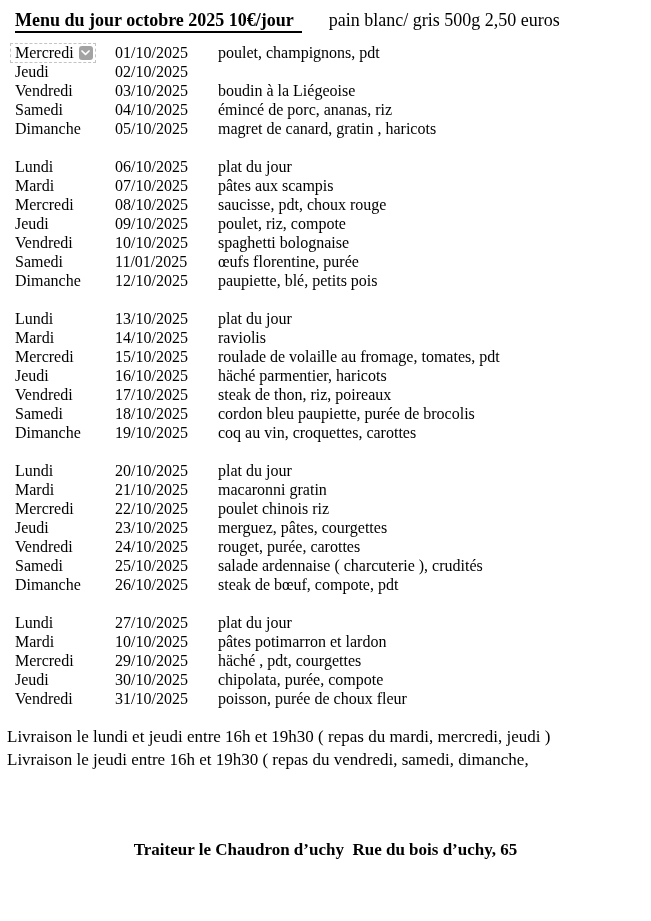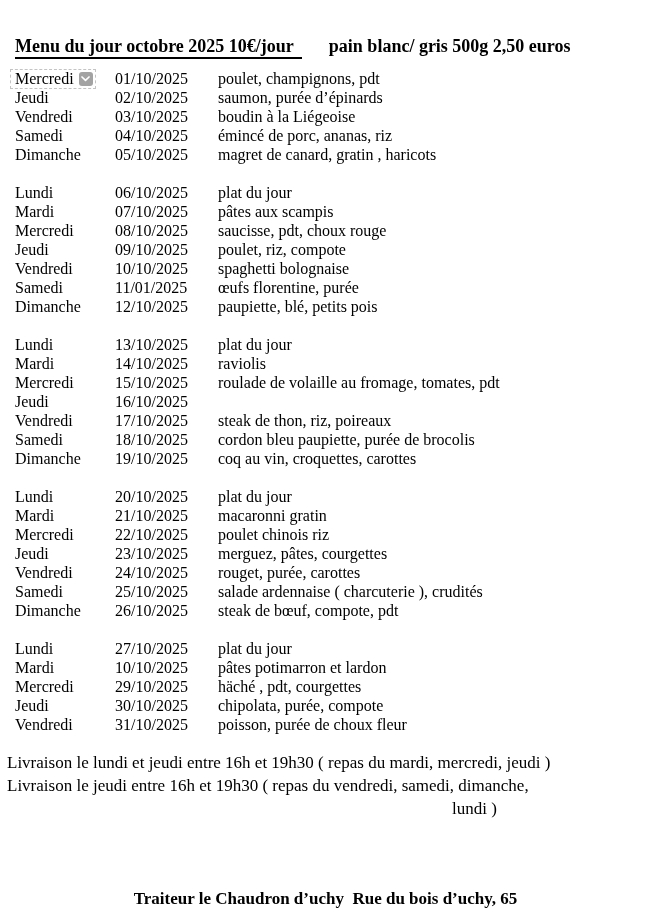--- a/index.html
+++ b/index.html
@@ -13,21 +13,21 @@
   .page { position: relative; width: 651px; height: 921px; background: #ffffff; }
 
   
   .header { padding: 10px 0 0 15px; display: flex; align-items: baseline; }
   .title {
     font-weight: bold; font-size: 18px;
     border-bottom: 2px solid #000;
     padding-right: 8px;
     white-space: nowrap;
   }
-  .subtitle { font-weight: bold; font-size: 18px; margin-left: 27px; white-space: nowrap; margin-top: 26px; }
+  .subtitle { font-weight: normal; font-size: 18px; margin-left: 27px; white-space: nowrap; }
 
   
   #menu-weeks { margin-top: 10px; padding-left: 15px; font-size: 16px; }
   .week { margin-bottom: 19px; }
   .week:last-child { margin-bottom: 0; }
   .row { display: flex; height: 19px; line-height: 19px; align-items: center; }
   .col-day  { width: 100px; flex: 0 0 100px; }
   .col-date { width: 103px; flex: 0 0 103px; }
   .col-dish { flex: 1; white-space: nowrap; }
 
@@ -82,21 +82,20 @@
                   <polyline points="1,1 4.5,4.3 8,1" fill="none" stroke="#ffffff" stroke-width="1.7" stroke-linecap="round" stroke-linejoin="round"></polyline>
                 </svg>
               </span>
             </span></span>
           <span class="col-date">01/10/2025</span>
           <span class="col-dish">poulet, champignons, pdt</span>
         </div>
         <div class="row">
           <span class="col-day"><span class="day-label">Jeudi</span></span>
           <span class="col-date">02/10/2025</span>
-          <span class="col-dish">saumon, purée d’épinards</span>
         </div>
         <div class="row">
           <span class="col-day"><span class="day-label">Vendredi</span></span>
           <span class="col-date">03/10/2025</span>
           <span class="col-dish">boudin à la Liégeoise</span>
         </div>
         <div class="row">
           <span class="col-day"><span class="day-label">Samedi</span></span>
           <span class="col-date">04/10/2025</span>
           <span class="col-dish">émincé de porc, ananas, riz</span>
@@ -156,20 +155,21 @@
           <span class="col-dish">raviolis</span>
         </div>
         <div class="row">
           <span class="col-day"><span class="day-label">Mercredi</span></span>
           <span class="col-date">15/10/2025</span>
           <span class="col-dish">roulade de volaille au fromage, tomates, pdt</span>
         </div>
         <div class="row">
           <span class="col-day"><span class="day-label">Jeudi</span></span>
           <span class="col-date">16/10/2025</span>
+          <span class="col-dish">häché parmentier, haricots</span>
         </div>
         <div class="row">
           <span class="col-day"><span class="day-label">Vendredi</span></span>
           <span class="col-date">17/10/2025</span>
           <span class="col-dish">steak de thon, riz, poireaux</span>
         </div>
         <div class="row">
           <span class="col-day"><span class="day-label">Samedi</span></span>
           <span class="col-date">18/10/2025</span>
           <span class="col-dish">cordon bleu paupiette, purée de brocolis</span>
@@ -242,21 +242,20 @@
           <span class="col-day"><span class="day-label">Vendredi</span></span>
           <span class="col-date">31/10/2025</span>
           <span class="col-dish">poisson, purée de choux fleur</span>
         </div>
       </div>
     </div>
 
   <div class="delivery">
     <div>Livraison le lundi et jeudi entre 16h et 19h30 ( repas du mardi, mercredi, jeudi )</div>
     <div>Livraison le jeudi entre 16h et 19h30 ( repas du vendredi, samedi, dimanche,</div>
-    <div class="delivery-cont">lundi )</div>
   </div>
 
   <footer class="contact">
     <div>Traiteur le Chaudron d’uchy  Rue du bois d’uchy, 65</div>
     
     
   </footer>
 
 </div>
 

